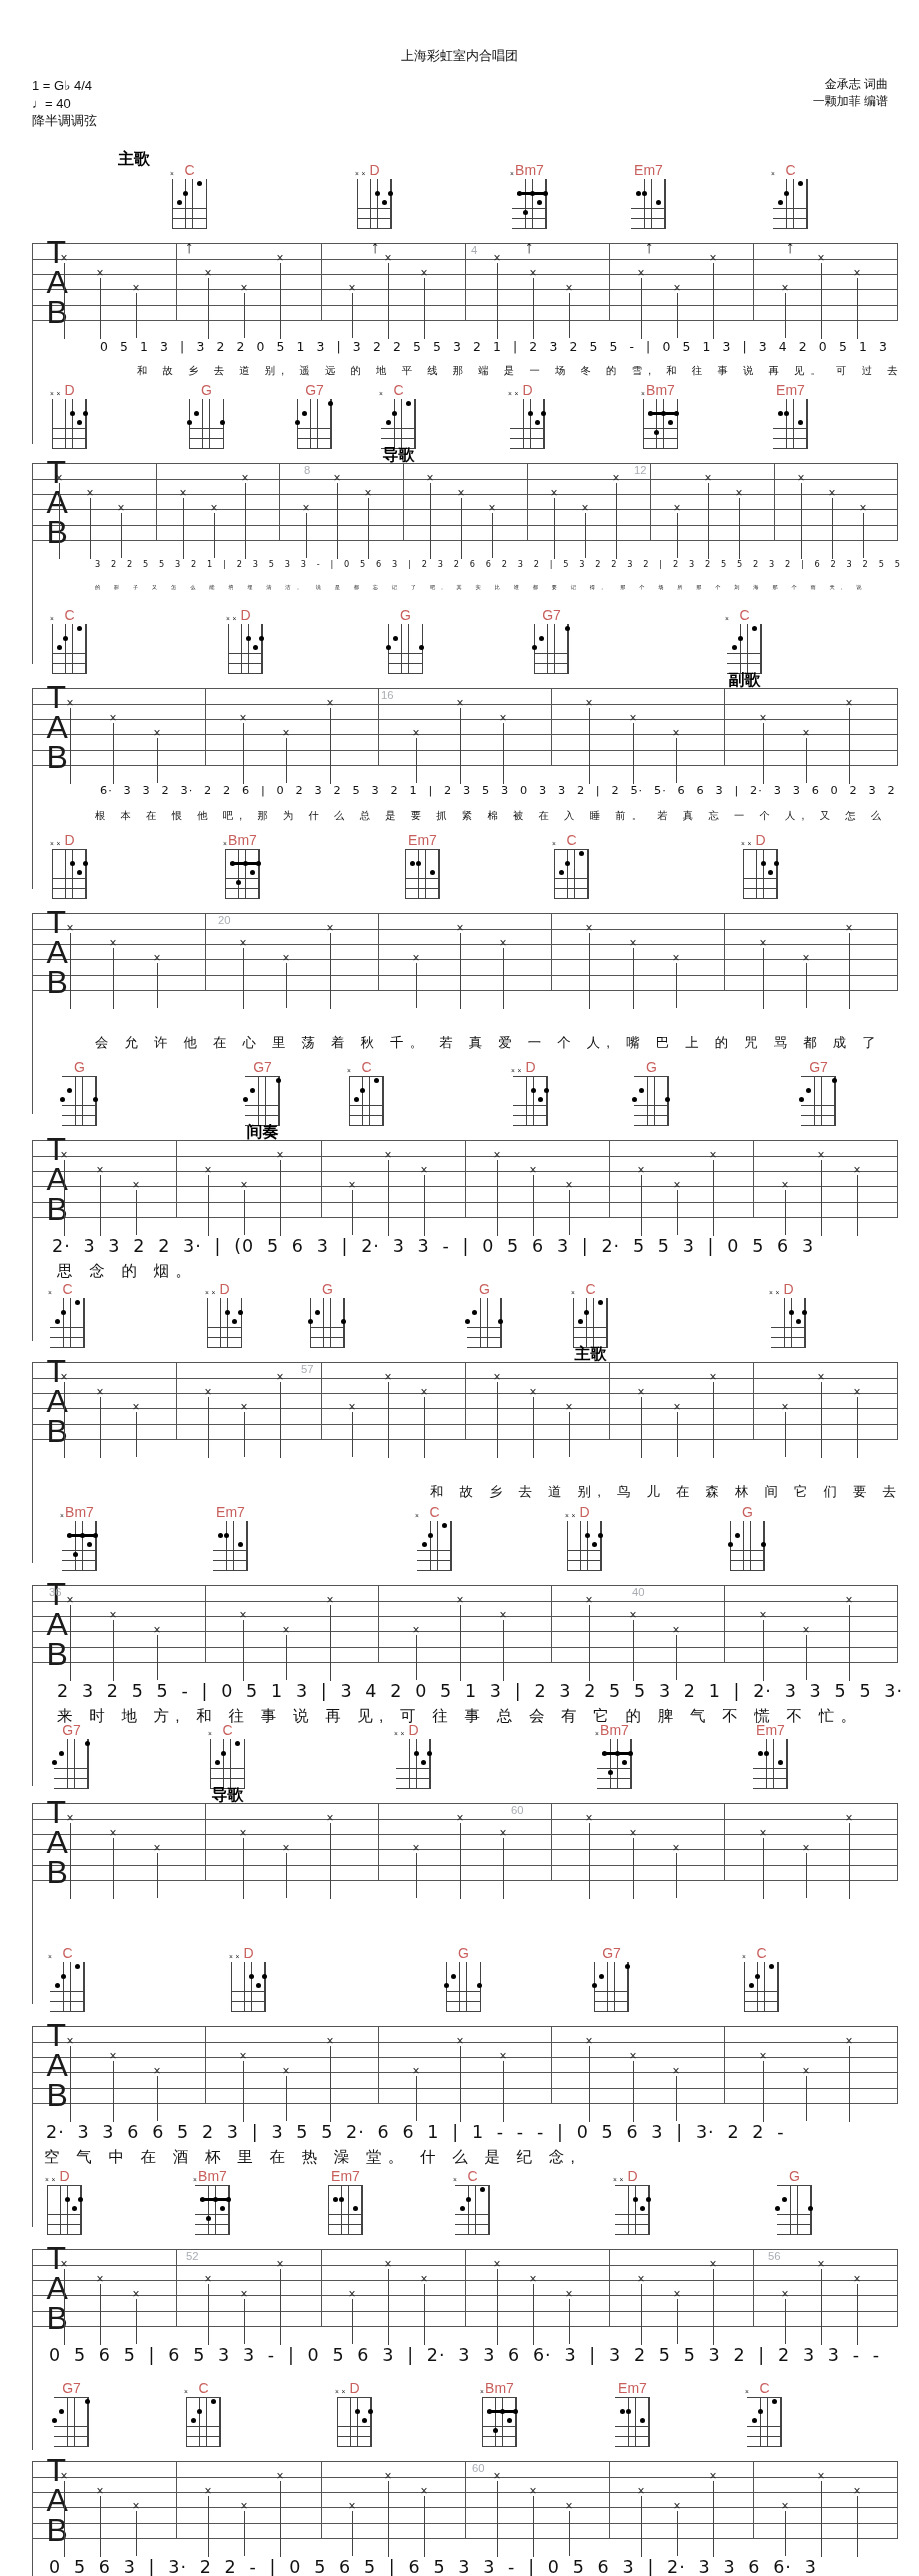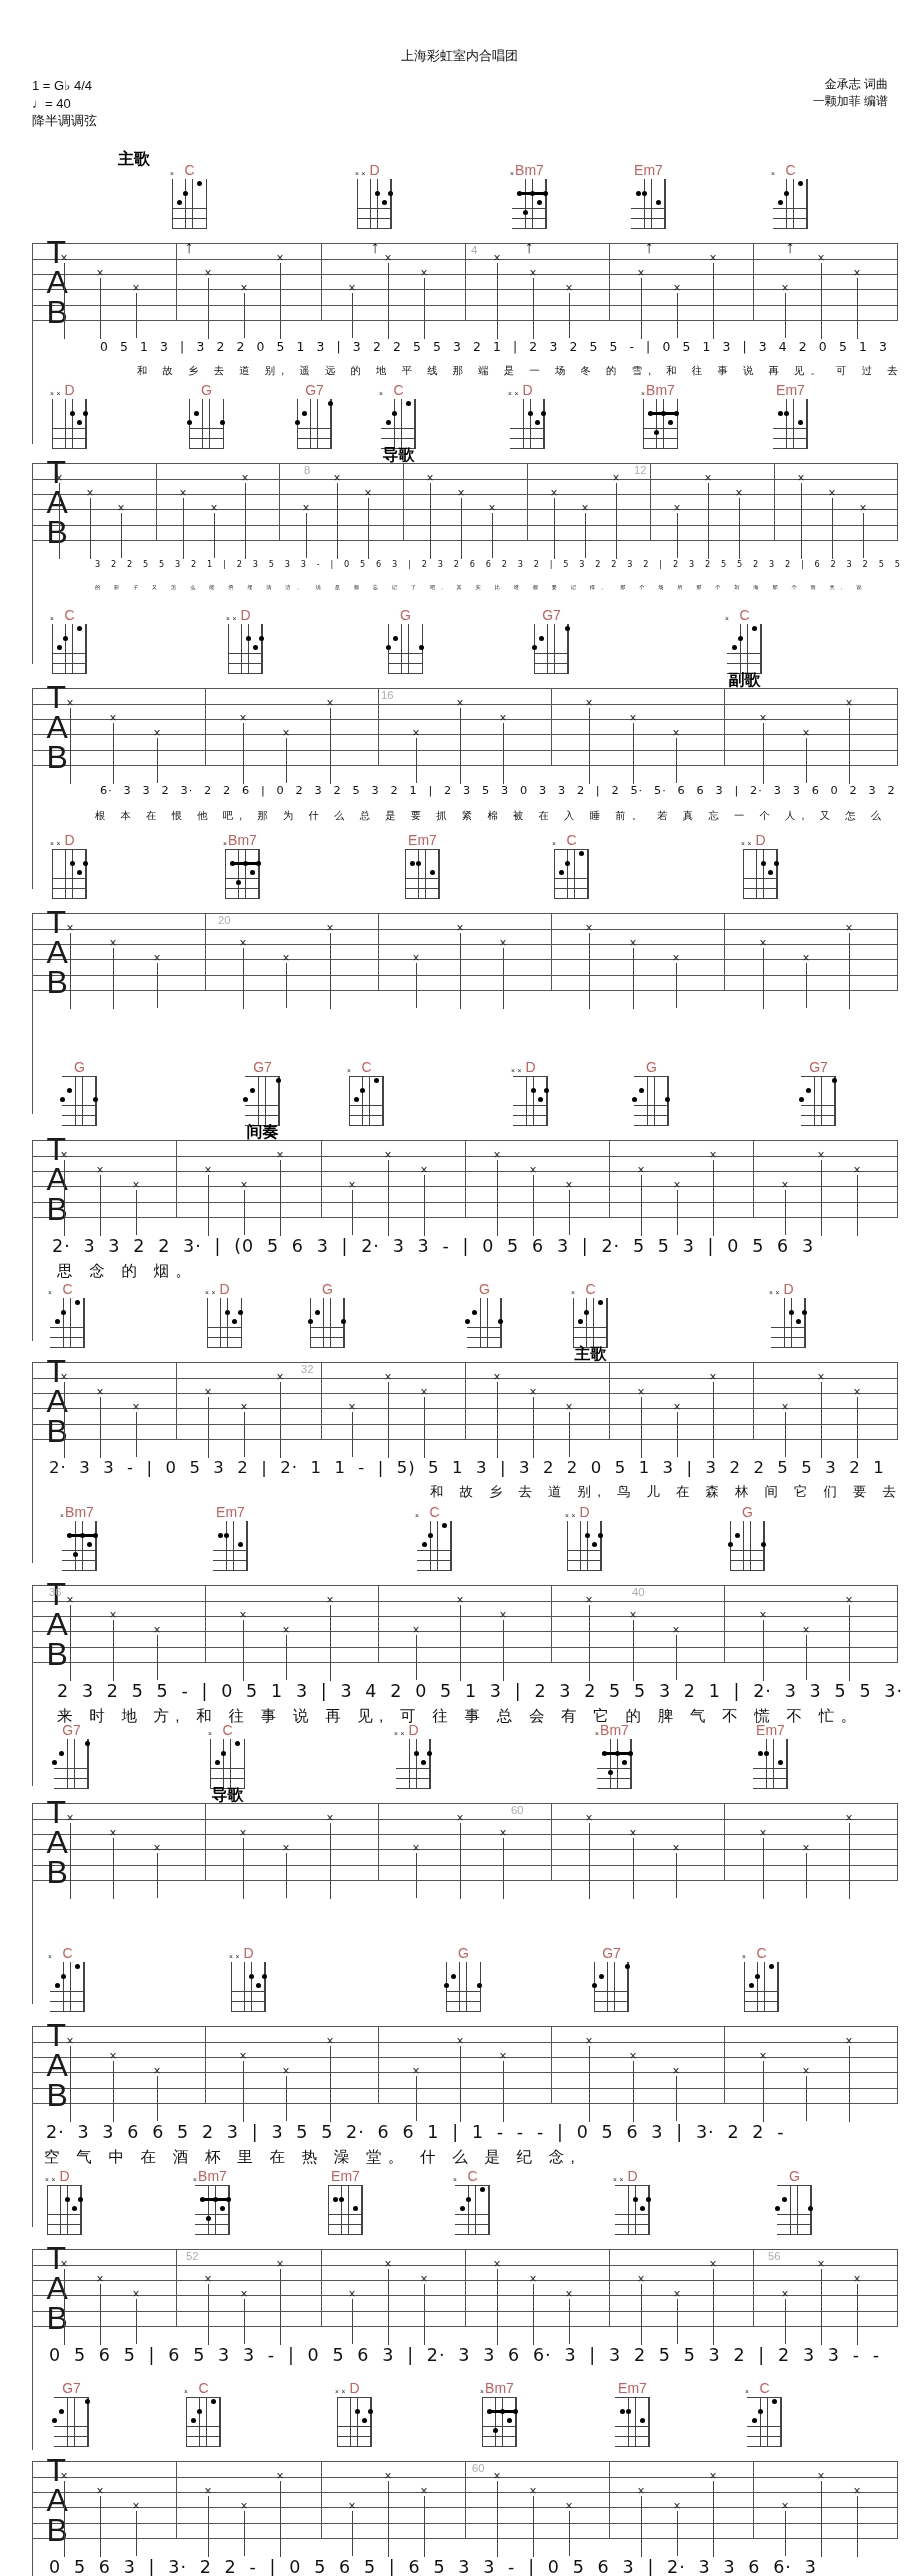--- a/index.html
+++ b/index.html
@@ -490,20 +490,21 @@
           <div class="xmark" style="left: 644px; top: 46px;">×</div>
           <div class="stem" style="left: 644px; top: 50px; height: 45px;"></div>
           <div class="xmark" style="left: 731px; top: 31px;">×</div>
           <div class="stem" style="left: 731px; top: 35px; height: 61px;"></div>
           <div class="xmark" style="left: 774px; top: 46px;">×</div>
           <div class="stem" style="left: 774px; top: 50px; height: 45px;"></div>
           <div class="xmark" style="left: 817px; top: 15.5px;">×</div>
           <div class="stem" style="left: 817px; top: 19.6px; height: 76px;"></div>
           <div class="mnum" style="left: 186px; color: rgb(169, 173, 179);">20</div>
         </div>
+        <div class="lyrics" style="left: 95px; top: 202px; font-size: 13.4px;">会  允 许  他 在 心  里  荡 着 秋  千。 若  真 爱  一 个 人,  嘴 巴 上  的  咒 骂  都 成 了</div>
       </div>
       <div class="system" style="top: 1059px; height: 223px;">
         <div class="chord" style="left: 60px; top: 0px;">
           <div class="chord-name" style="color: rgb(200, 95, 92);">G</div>
           <div class="cgrid">
             <div class="dot" style="left: -2.1px; top: 21.6px;"></div>
             <div class="dot" style="left: 4.6px; top: 12px;"></div>
             <div class="dot" style="left: 31px; top: 21.6px;"></div>
           </div>
         </div>
@@ -714,23 +715,22 @@
           <div class="xmark" style="left: 645px; top: 46px;">×</div>
           <div class="stem" style="left: 645px; top: 50px; height: 45px;"></div>
           <div class="xmark" style="left: 681px; top: 15.5px;">×</div>
           <div class="stem" style="left: 681px; top: 19.6px; height: 76px;"></div>
           <div class="xmark" style="left: 753px; top: 46px;">×</div>
           <div class="stem" style="left: 753px; top: 50px; height: 45px;"></div>
           <div class="xmark" style="left: 789px; top: 15.5px;">×</div>
           <div class="stem" style="left: 789px; top: 19.6px; height: 76px;"></div>
           <div class="xmark" style="left: 825px; top: 31px;">×</div>
           <div class="stem" style="left: 825px; top: 35px; height: 61px;"></div>
-          <div class="mnum" style="left: 269px; color: rgb(169, 173, 179);">32</div>
-        </div>
-        <div class="melody" style="left: 49px; top: 177px; font-size: 16.5px;">2· 3 3 - | 0 5 3 2 | 2· 1 1 - | 5) 5 1 3 | 3 2 2 0 5 1 3 | 3 2 2 5 5 3 2 1</div>
+          <div class="mnum" style="left: 269px; color: rgb(169, 173, 179);">57</div>
+        </div>
         <div class="lyrics" style="left: 430px; top: 202px; font-size: 13.4px;">和 故 乡  去 道 别,  鸟 儿 在  森 林 间 它  们 要 去</div>
       </div>
       <div class="system" style="top: 1504px; height: 223px;">
         <div class="chord" style="left: 60px; top: 0px;">
           <div class="chord-name" style="color: rgb(200, 95, 92);">Bm7</div>
           <div class="cgrid">
             <div class="mut" style="left: -2.1px;">×</div>
             <div class="dot" style="left: 4.6px; top: 12px;"></div>
             <div class="dot" style="left: 11.3px; top: 31px;"></div>
             <div class="dot" style="left: 18px; top: 12px;"></div>

